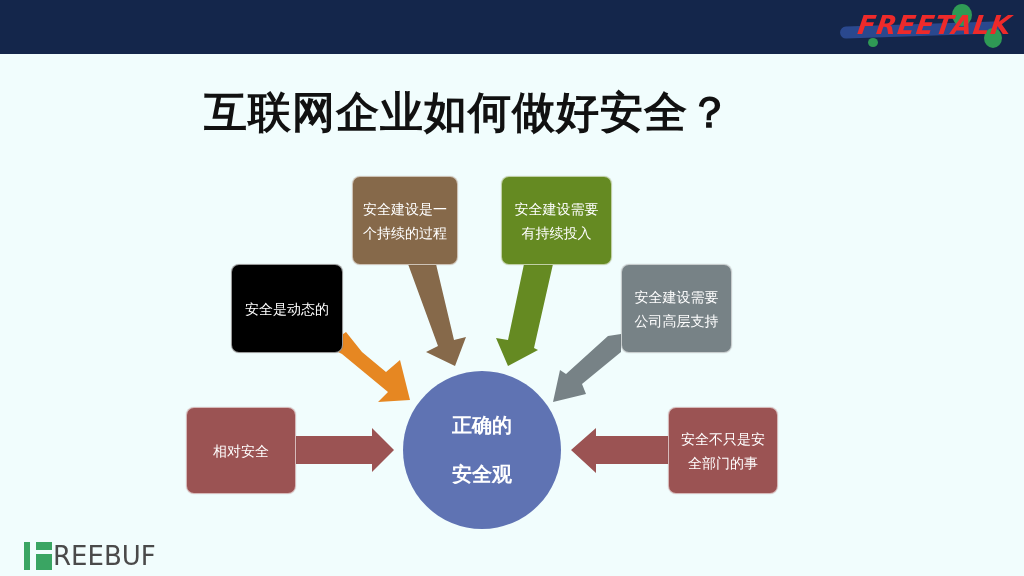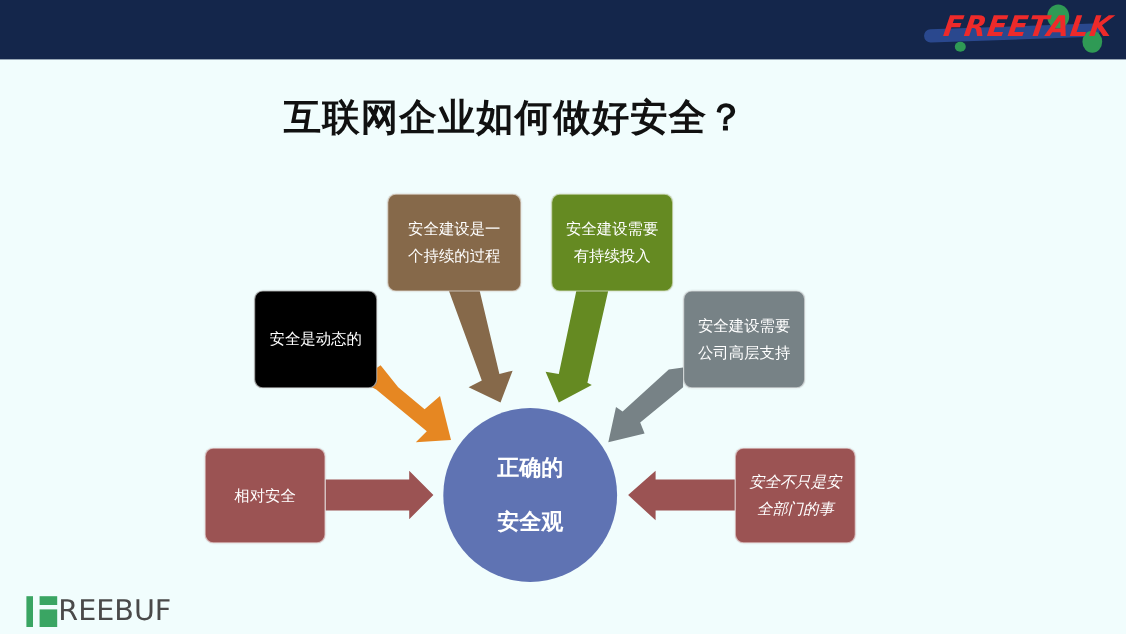--- a/index.html
+++ b/index.html
@@ -25,21 +25,21 @@
       position: absolute; border-radius: 50%; background: #2f9a55;
     }
     .freetalk-logo .word {
       position: absolute; left: 26px; top: 8px;
       font-family: "DejaVu Sans", sans-serif; font-weight: bold; font-style: italic;
       font-size: 26px; color: #ee2a2a; letter-spacing: 1px;
       transform: skewX(-8deg);
     }
     .title {
       position: absolute; left: 0; width: 900px; top: 84px;
-      text-align: center; font-size: 34px; font-weight: bold; color: #111;
+      text-align: center; font-size: 43px; font-weight: bold; color: #111;
       letter-spacing: 1px; padding-left: 36px;
     }
     .box {
       position: absolute; border-radius: 8px; color: #fff;
       display: flex; align-items: center; justify-content: center;
       text-align: center; font-size: 14px; line-height: 24px;
       border: 1px solid rgba(255,255,255,0.6);
       box-shadow: 0 0 0 1px rgba(0,0,0,0.03);
     }
     .box span { display: block; padding: 0 6px; white-space: pre-line; }
@@ -94,33 +94,33 @@
 
   <polygon points="668,436 596,436 596,428 571,450 596,473 596,464 668,464" fill="#9b5353"></polygon>
 </svg>
 
 <div class="box" style="left:186px;top:407px;width:110px;height:87px;background:#9b5353;">
   <span>相对安全</span>
 </div>
 <div class="box" style="left:231px;top:264px;width:112px;height:89px;background:#000000;">
   <span>安全是动态的</span>
 </div>
-<div class="box" style="left:352px;top:176px;width:122px;height:89px;background:#86694a;">
+<div class="box" style="left:352px;top:176px;width:106px;height:89px;background:#86694a;">
   <span>安全建设是一
 个持续的过程</span>
 </div>
 <div class="box" style="left:501px;top:176px;width:111px;height:89px;background:#658a22;">
   <span>安全建设需要
 有持续投入</span>
 </div>
 <div class="box" style="left:621px;top:264px;width:111px;height:89px;background:#778286;">
   <span>安全建设需要
 公司高层支持</span>
 </div>
-<div class="box" style="left:668px;top:407px;width:110px;height:87px;background:#9b5353;font-style:italic;">
+<div class="box" style="left:668px;top:407px;width:110px;height:87px;background:#9b5353;">
   <span>安全不只是安
 全部门的事</span>
 </div>
 
 <div class="center-circle">
   <div class="l1">正确的</div>
   <div class="l2">安全观</div>
 </div>
 
 <div class="freebuf-logo">

